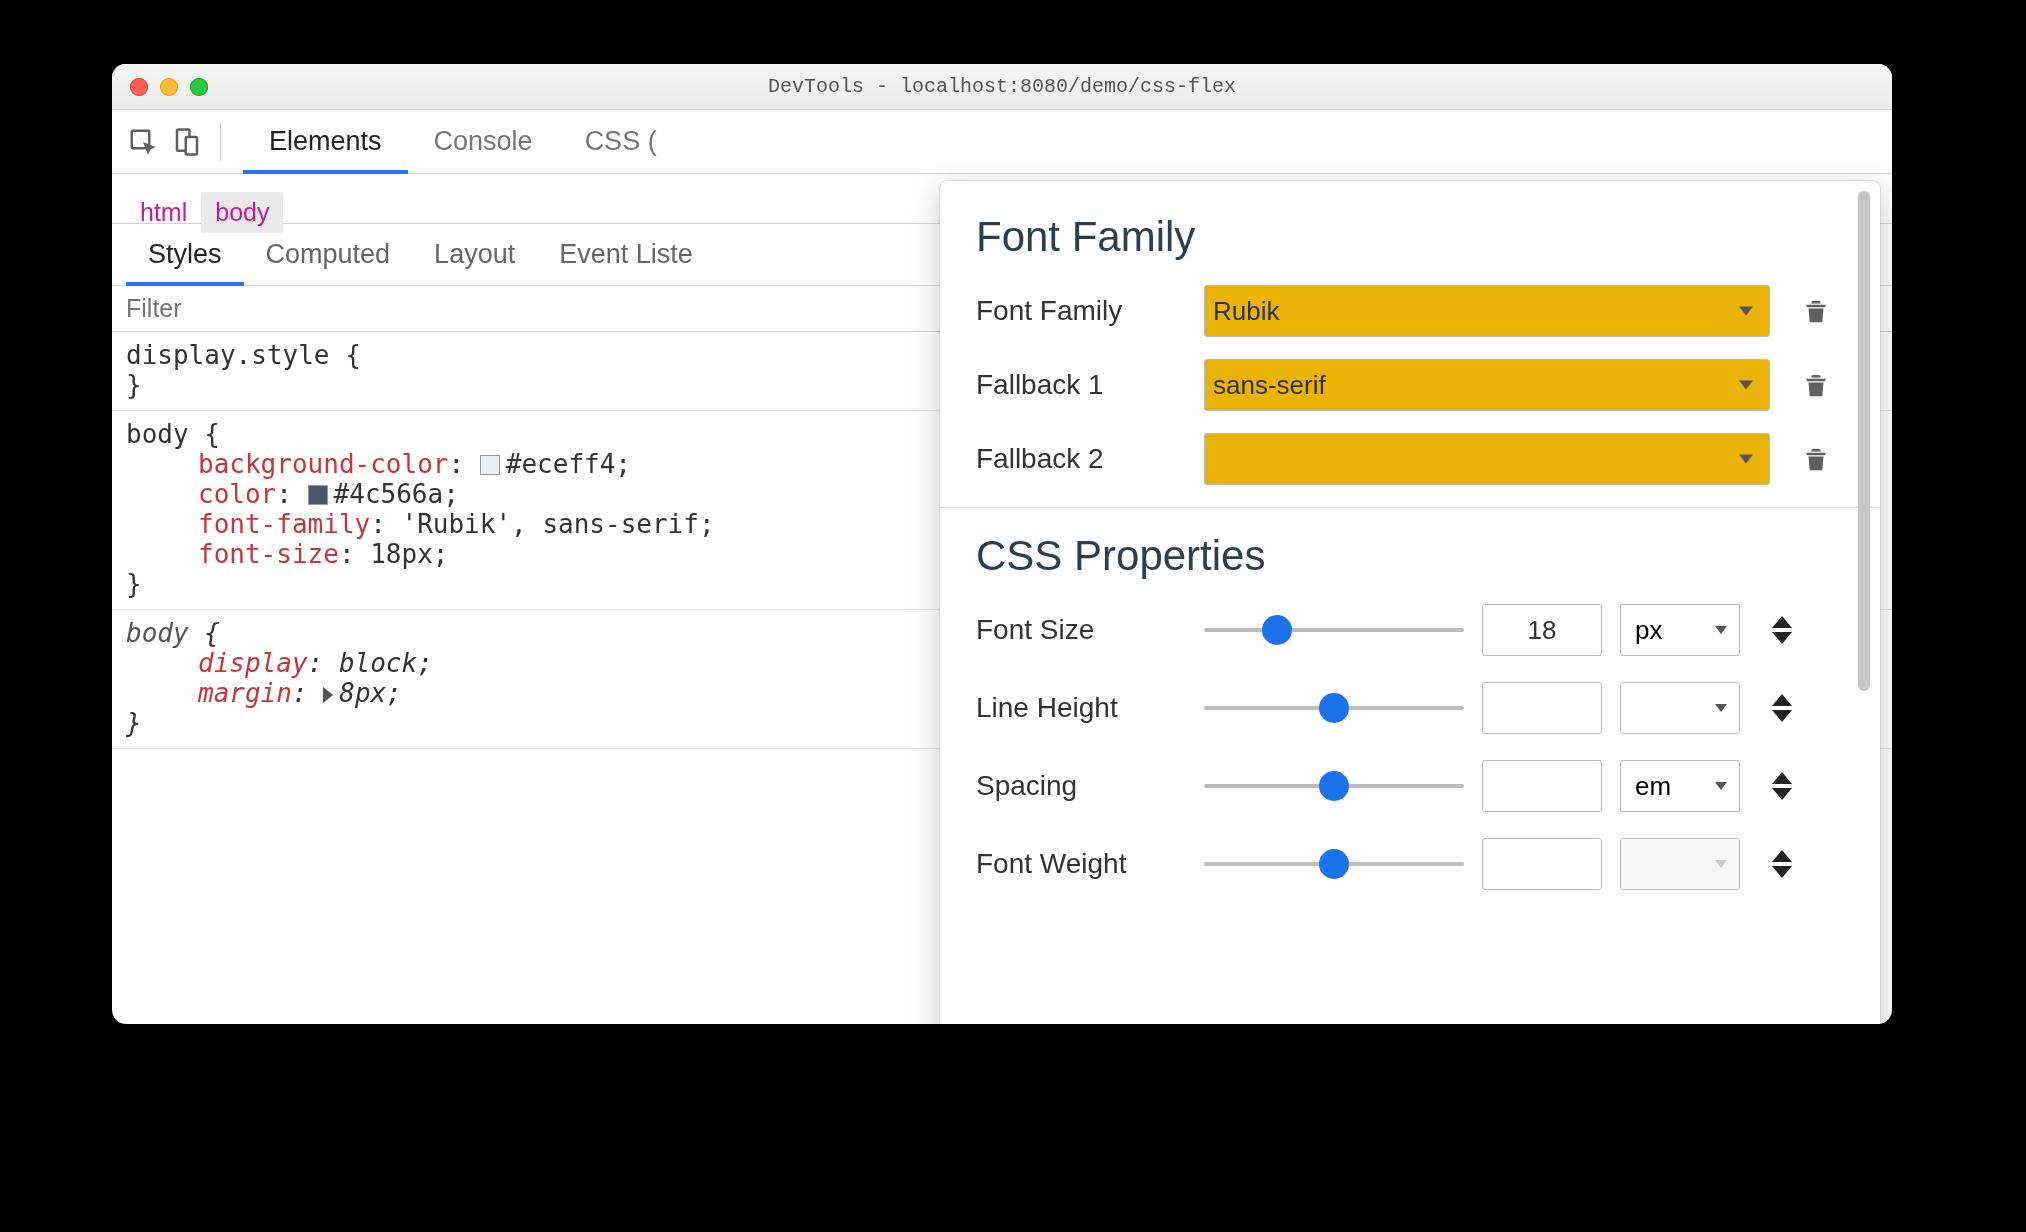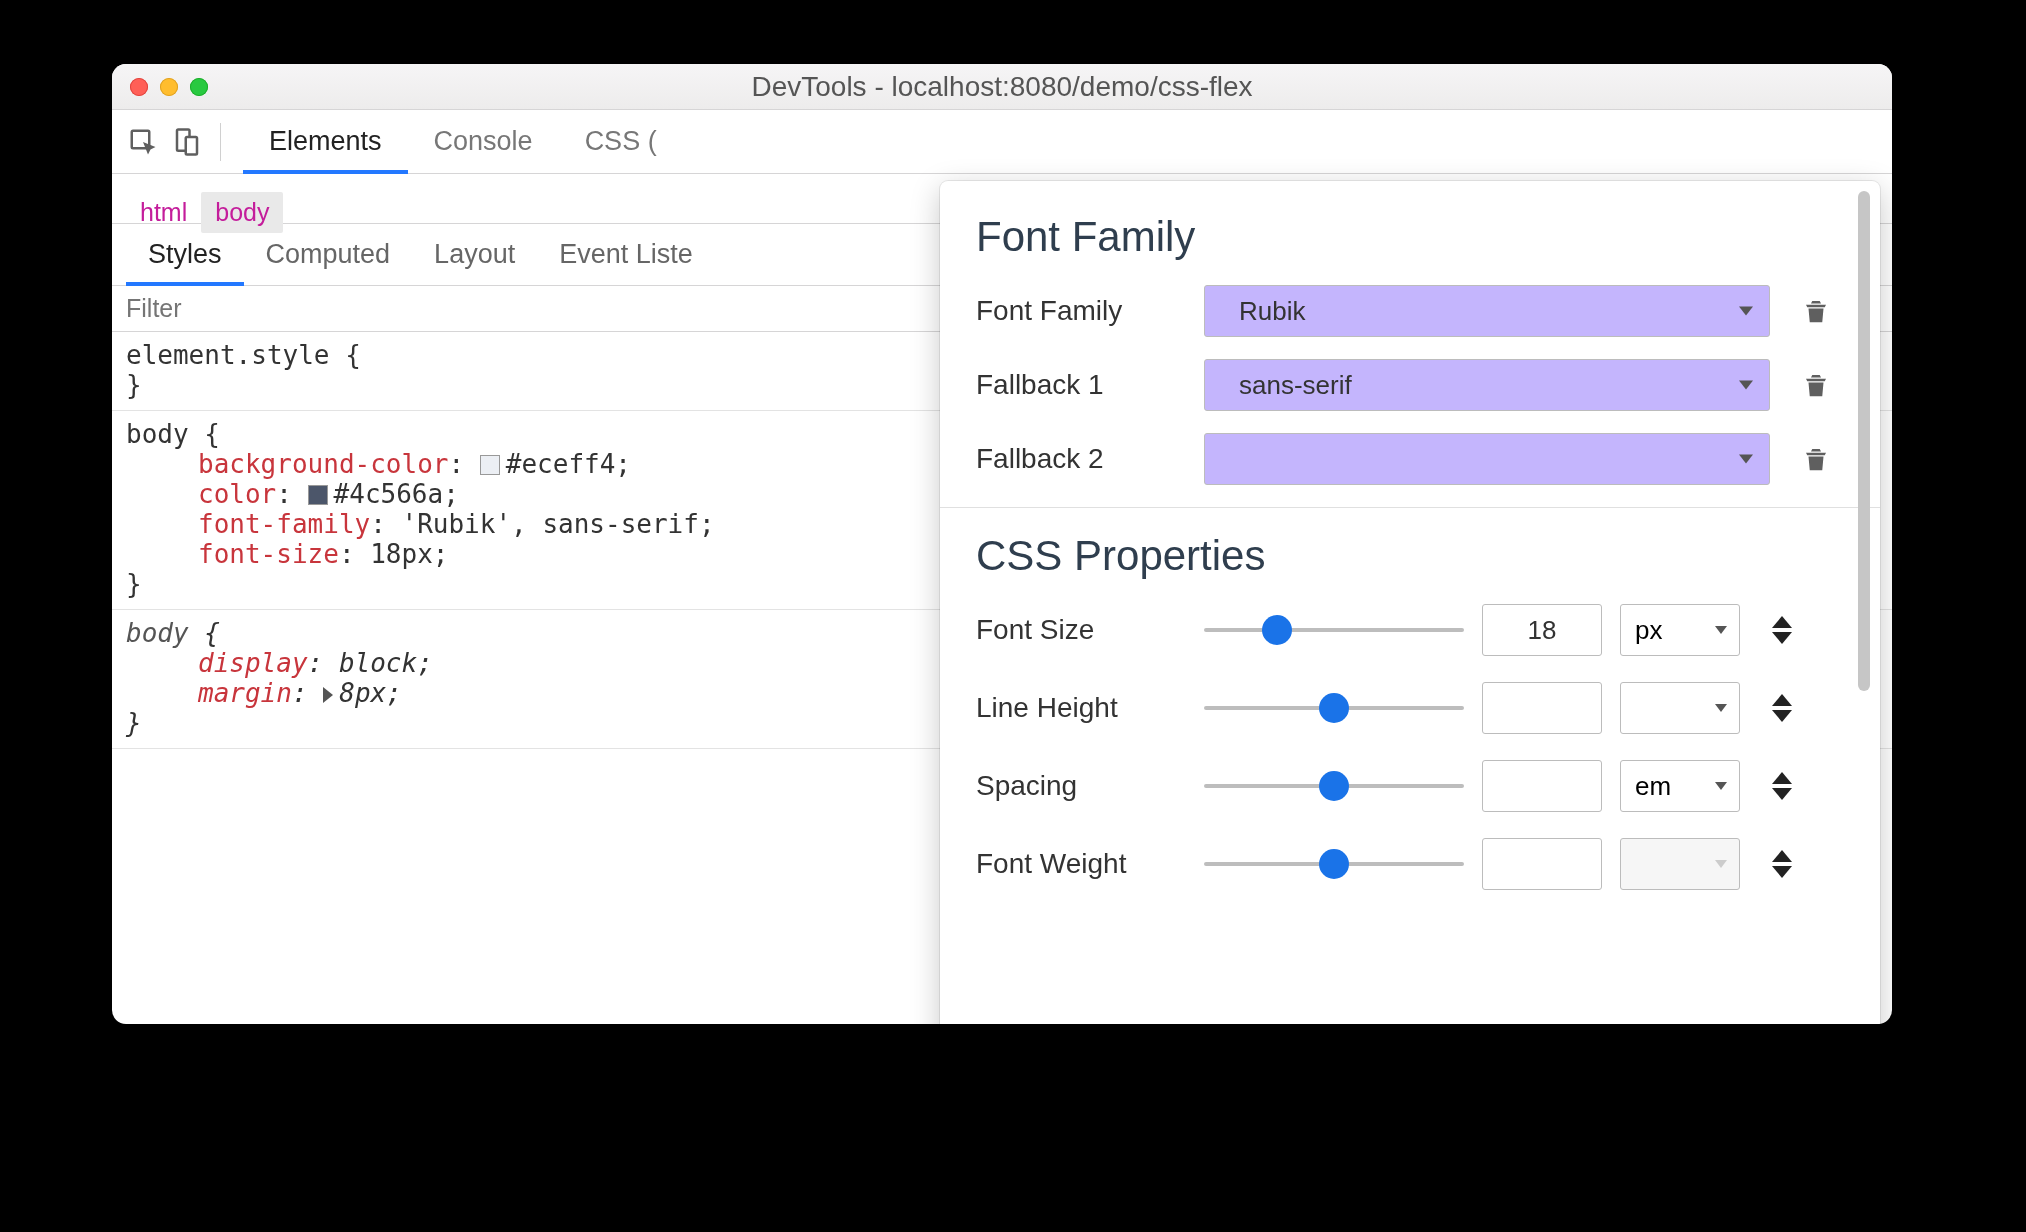--- a/index.html
+++ b/index.html
@@ -35,21 +35,21 @@
     display: flex;
     gap: 12px;
     padding-left: 18px;
   }
   .dot { width: 18px; height: 18px; border-radius: 50%; }
   .dot.red { background:#ff5f57; box-shadow: inset 0 0 0 1px #e0443e; }
   .dot.yellow { background:#ffbd2e; box-shadow: inset 0 0 0 1px #dfa123; }
   .dot.green { background:#28c940; box-shadow: inset 0 0 0 1px #1dad2b; }
   .title {
     position:absolute; left:0; right:0; text-align:center;
-    color:#555; font-size:28px; pointer-events:none;
+    color:#555; font-size:20px; pointer-events:none;font-family:Liberation Mono, monospace;
   }
   .toolbar {
     height: 64px;
     border-bottom: 1px solid #d6d5d6;
     display:flex; align-items:center;
     padding: 0 14px;
     gap: 10px;
     text-align: right;
   }
   .tool-icon { width:34px; height:34px; display:flex; align-items:center; justify-content:center; color:#5f5f5f; }
@@ -126,22 +126,22 @@
   .panel-section-title {
     font-size:42px; color:#2f3e4e; font-weight:500; margin: 8px 0 24px;
   }
   .panel-row {
     display:grid; grid-template-columns: 210px 1fr 56px; align-items:center;
     gap: 18px; margin-bottom: 22px;
   }
   .panel-label { font-size:28px; color:#333; }
   .select {
     height:52px; border:1px solid #bcbcbc; border-radius:3px;
-    display:flex; align-items:center; padding:0 34px; font-size:26px; color:#333;
-    position:relative; background:#c4b5fd;
+    display:flex; align-items:center; padding:0 8px; font-size:26px; color:#333;
+    position:relative; background:#eab308;
   }
   .select .caret {
     position:absolute; right:16px; top:50%; transform:translateY(-50%);
     width:0; height:0; border-left:7px solid transparent; border-right:7px solid transparent;
     border-top:9px solid #555;
   }
   .trash { width:30px; height:34px; color:#5f5f5f; justify-self:center; }
   .hr { border:none; border-top:1px solid #e0e0e0; margin: 10px -36px 24px; }
   .prop-row {
     display:grid;
@@ -221,21 +221,21 @@
     <div class="subtab">Event Liste</div>
   </div>
 
   <div class="filter">
     <input placeholder="Filter" style="">
   </div>
 
   <div class="styles">
 
     <div class="rule">
-      <span class="sel">element.style</span>
+      <span class="sel">display.style</span>
       <span class="brace"> {</span><br>
       <span class="brace">}</span>
     </div>
 
     <div class="rule">
       <span class="sel">body</span>
       <span class="brace"> {</span><br>
       <div class="decl">
         <span class="prop">background-color</span><span>: </span>
         <span class="swatch" style="background:#eceff4"></span><span class="val">#eceff4</span><span>;</span>

